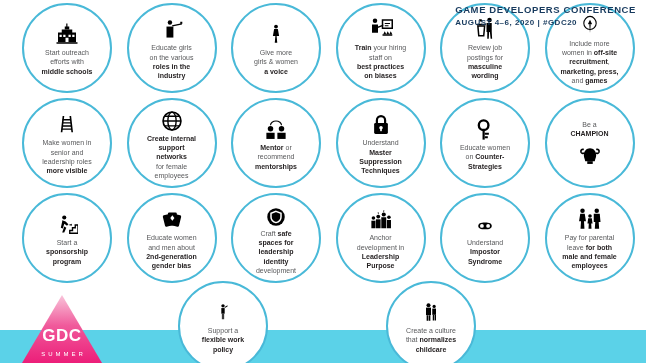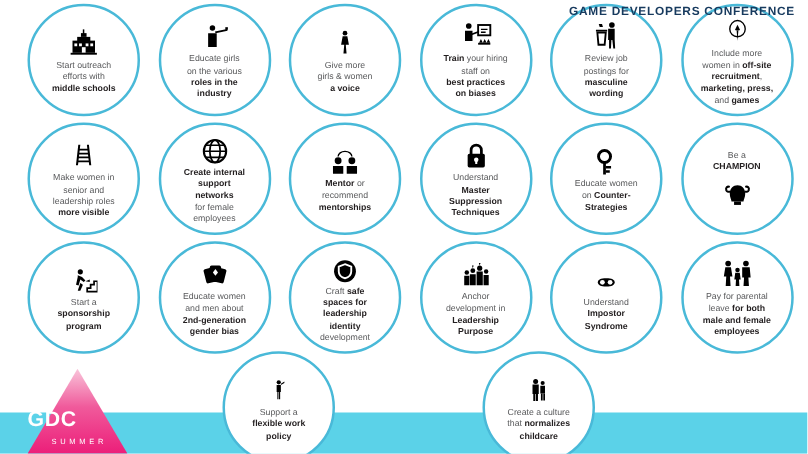--- a/index.html
+++ b/index.html
@@ -51,20 +51,21 @@
     position: absolute;
     left: 22px; bottom: 0;
     width: 80px; height: 68px;
     z-index: 5;
   }
   #logo svg { display: block; }
   #logo-word {
     position: absolute;
     left: 0; bottom: 17px;
     width: 80px;
+    text-align: center;
     font-size: 17px;
     font-weight: bold;
     letter-spacing: 0.5px;
     color: #ffffff;
     font-family: "Liberation Sans", sans-serif;
   }
   #logo-sub {
     position: absolute;
     left: 0; bottom: 6px;
     width: 80px;
@@ -125,20 +126,21 @@
         </linearGradient>
       </defs>
       <polygon points="40,0 80,68 0,68" fill="url(#triGrad)"></polygon>
     </svg>
     <div id="logo-word">GDC</div>
     <div id="logo-sub">SUMMER</div>
   </div>
 
   <div id="banner-text">
     <div id="banner-title">GAME DEVELOPERS CONFERENCE</div>
+    <div id="banner-sub">AUGUST 4–6, 2020 | #GDC20</div>
   </div>
 
   <div id="bubbles-layer">
       <div class="bubble" style="left: 22px; top: 3px;">
         <div class="icon">
           <svg width="24" height="24" viewBox="0 0 32 32" fill="#000">
             <rect x="15" y="2" width="1.6" height="5"></rect>
             <rect x="13" y="6" width="6" height="4"></rect>
             <rect x="4" y="14" width="24" height="13"></rect>
             <rect x="9" y="10" width="14" height="5"></rect>

